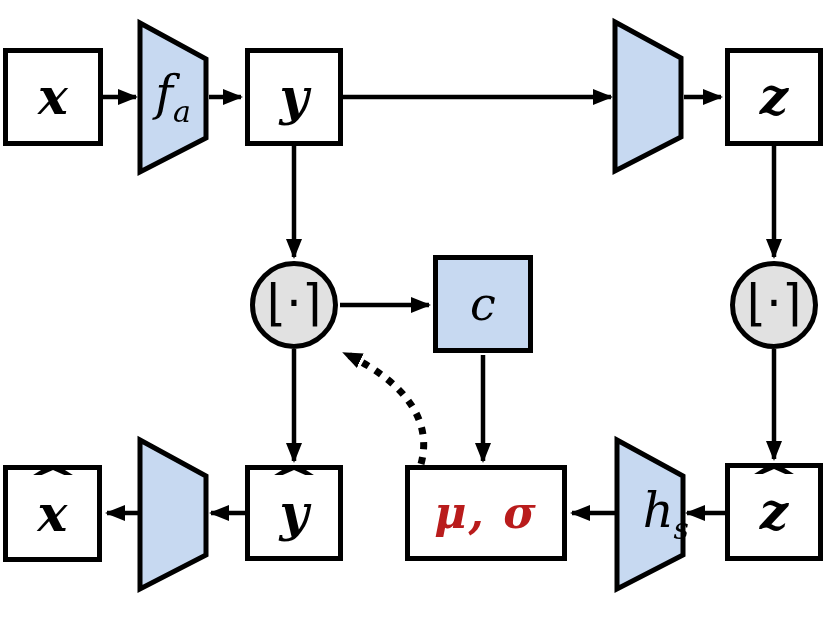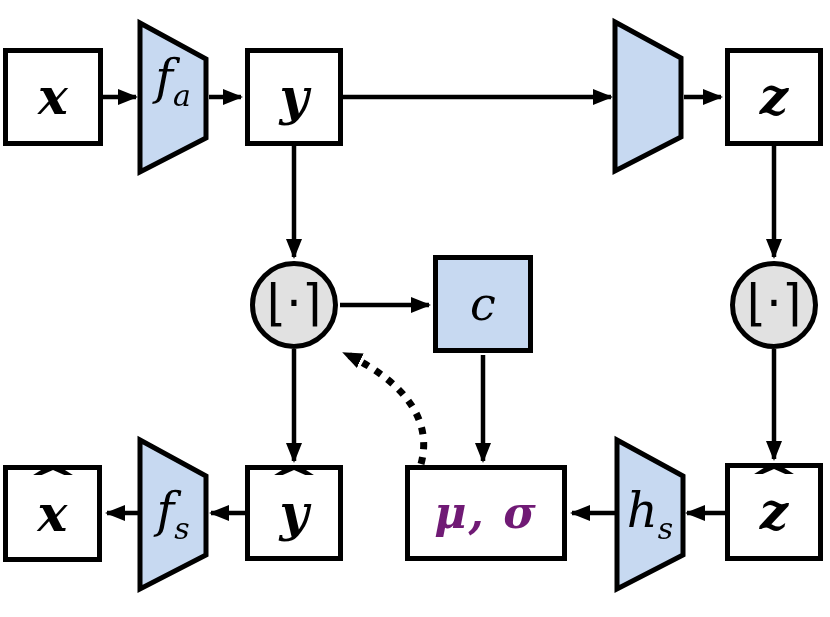--- a/index.html
+++ b/index.html
@@ -15,21 +15,21 @@
     display:flex; align-items:center; justify-content:center;
   }
   .box    { border:5px solid #000; background:#ffffff; }
   .blue   { background:#C7D9F1; }
   .circle { border:5px solid #000; background:#E1E1E1; border-radius:50%; }
 
   .lbl      { font-weight:bold; font-style:italic; font-size:50px; color:#000; line-height:1; }
   .func     { font-style:italic; font-size:48px; color:#000; line-height:1; }
   .func .sub{ font-style:italic; font-size:30px; vertical-align:-12px; }
   .small-c  { font-style:italic; font-size:46px; color:#000; line-height:1; }
-  .musig    { font-weight:bold; font-style:italic; font-size:44px; color:#701a75; line-height:1; letter-spacing:2px; }
+  .musig    { font-weight:bold; font-style:italic; font-size:44px; color:#b91c1c; line-height:1; letter-spacing:2px; }
   .quant    { font-family:"DejaVu Sans", sans-serif; font-size:50px; color:#000; line-height:1; padding-bottom:4px; }
 
   .hat-wrap { position:relative; display:inline-block; }
   .hat-wrap .accent {
     position:absolute; left:50%; top:-0.52em;
     transform:translateX(-50%) scaleX(2.4);
     font-weight:bold; font-style:normal; font-size:0.9em;
   }
 
   
@@ -42,24 +42,24 @@
   #n-yhat   { left:245px; top:465px; width:98px;  height:96px; }
   #n-zhat   { left:725px; top:463px; width:98px;  height:98px; }
   #n-ql     { left:250px; top:261px; width:88px;  height:88px; }
   #n-qr     { left:730px; top:261px; width:88px;  height:88px; }
 
   #t-fa { left:134px; top:17px;  width:78px; height:162px; }
   #t-ha { left:609px; top:16px;  width:78px; height:162px; }
   #t-fs { left:134px; top:434px; width:78px; height:162px; }
   #t-hs { left:611px; top:434px; width:78px; height:162px; }
   .trap-lbl { position:absolute; display:flex; align-items:center; justify-content:center; }
-  #l-fa { left:134px; top:1px;  width:78px; height:162px; }
+  #l-fa { left:134px; top:17px;  width:78px; height:162px; }
   #l-ha { left:609px; top:16px;  width:78px; height:162px; }
   #l-fs { left:134px; top:434px; width:78px; height:162px; }
-  #l-hs { left:611px; top:434px; width:78px; height:162px; }
+  #l-hs { left:611px; top:434px; width:78px; height:162px;justify-content:flex-end; }
 </style>
 </head>
 <body>
 
 <div class="canvas">
 
   <svg class="edges" viewBox="0 0 830 617">
     <defs>
       <marker id="ah" markerUnits="userSpaceOnUse" markerWidth="20" markerHeight="16" viewBox="0 0 20 16" refX="18" refY="8" orient="auto">
         <path d="M0,0 L20,8 L0,16 Z" fill="#000"></path>
@@ -93,23 +93,20 @@
   <svg class="trap" id="t-fs" viewBox="0 0 78 162">
     <polygon points="6,6 72,42 72,121 6,155" fill="#C7D9F1" stroke="#000" stroke-width="5"></polygon>
   </svg>
   <svg class="trap" id="t-hs" viewBox="0 0 78 162">
     <polygon points="6,6 72,42 72,121 6,155" fill="#C7D9F1" stroke="#000" stroke-width="5"></polygon>
   </svg>
 
   <div class="trap-lbl" id="l-fa">
     <span class="func"><span>f</span><span class="sub">a</span></span>
   </div>
-  <div class="trap-lbl" id="l-fs">
-    <span class="func"><span>f</span><span class="sub">s</span></span>
-  </div>
   <div class="trap-lbl" id="l-hs">
     <span class="func"><span>h</span><span class="sub">s</span></span>
   </div>
 
   <div class="node box" id="n-x">
     <span class="lbl">x</span>
   </div>
   <div class="node box" id="n-y">
     <span class="lbl">y</span>
   </div>

